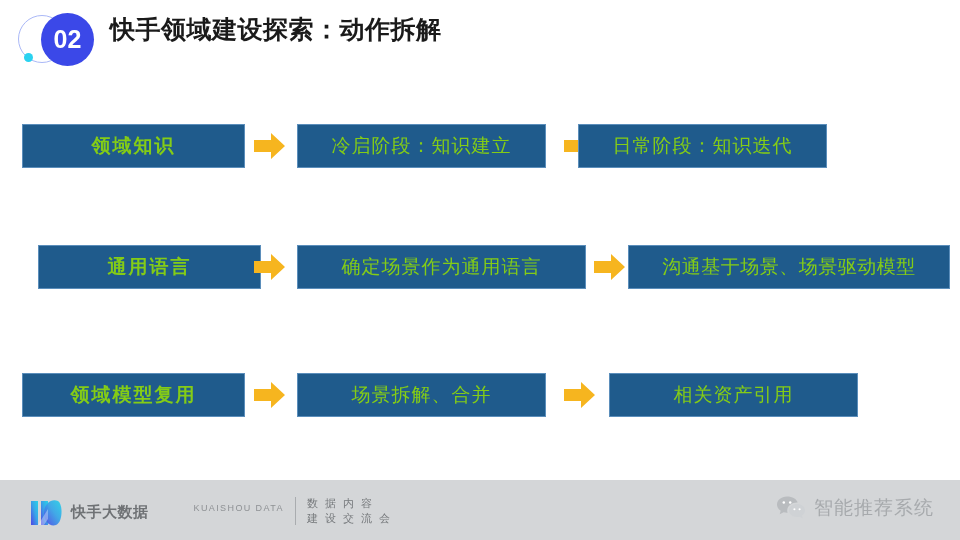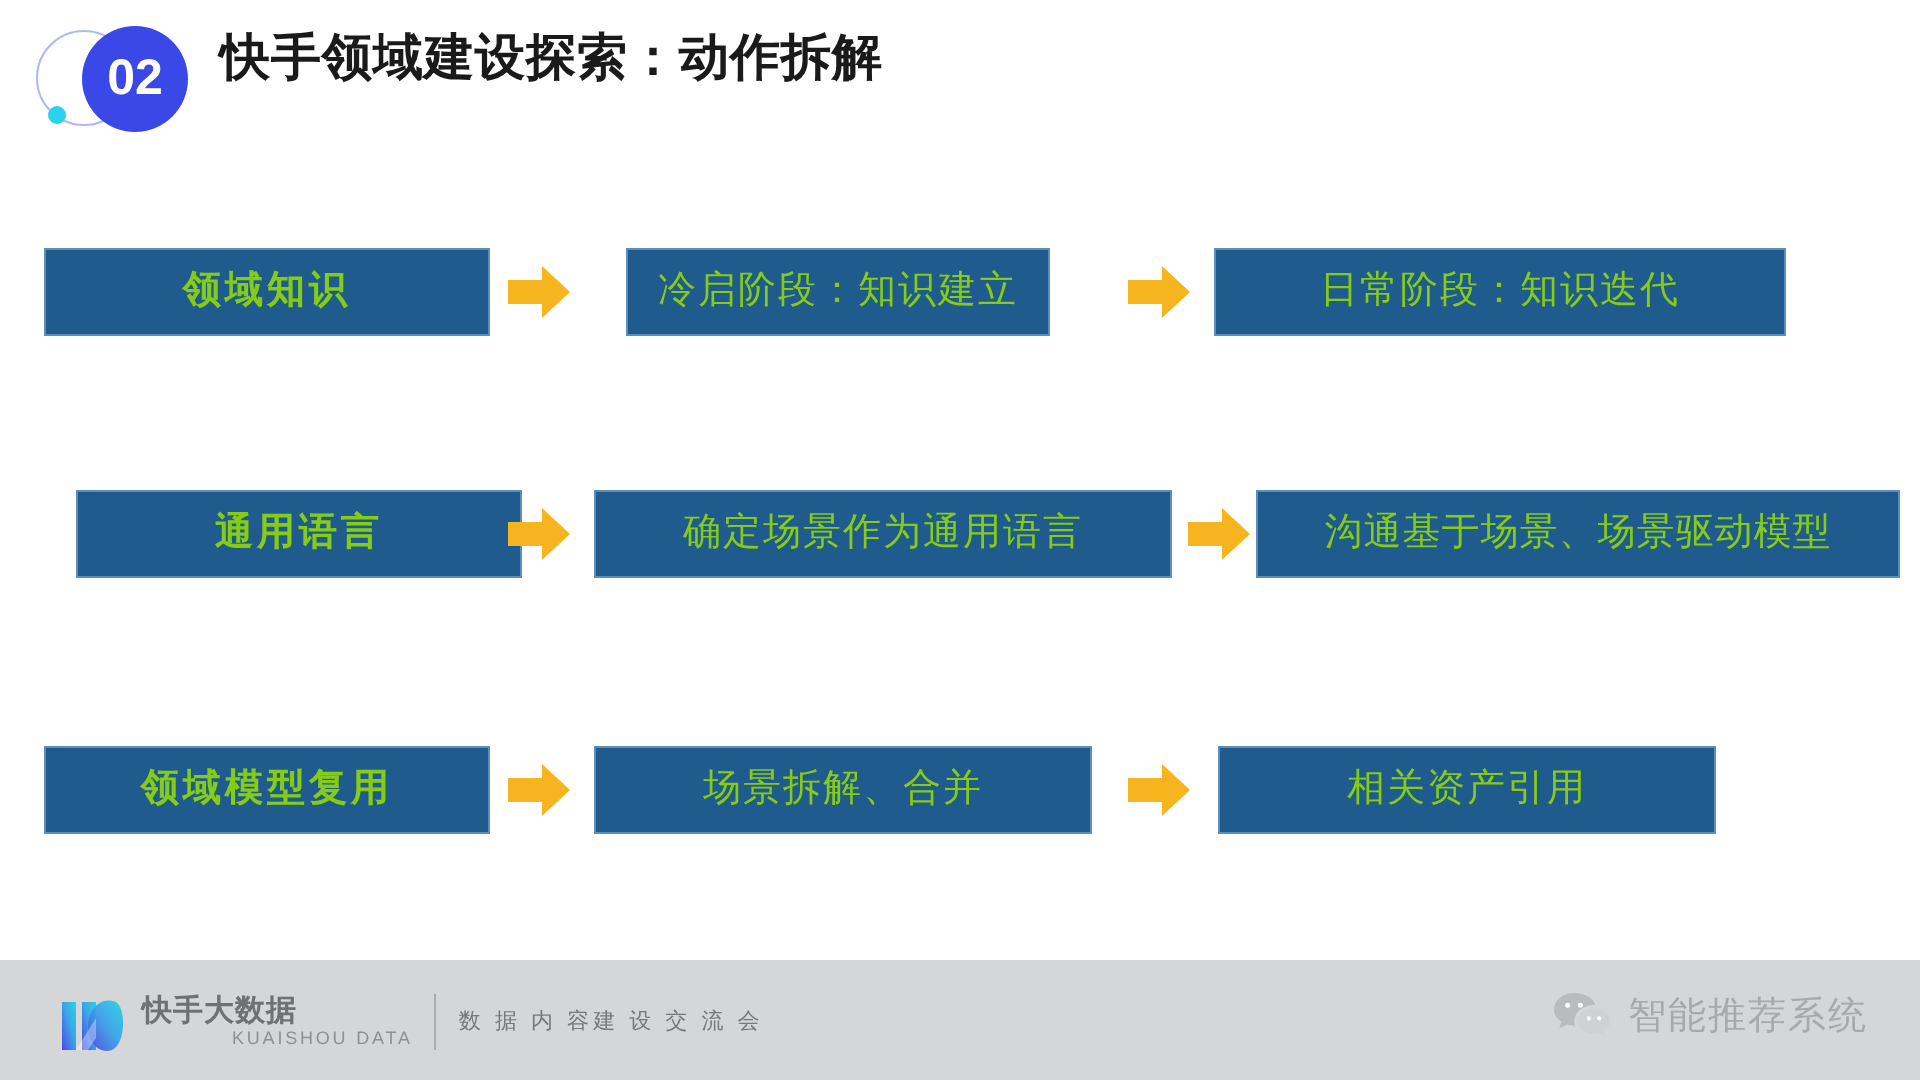--- a/index.html
+++ b/index.html
@@ -126,21 +126,20 @@
     display: flex;
     align-items: center;
   }
   .logo-mark {
     width: 34px; height: 32px;
     margin-right: 7px;
     flex: none;
   }
   .logo-words {
     display: flex;
-    flex-direction: column;
     justify-content: center;
   }
   .logo-cn {
     font-size: 15px;
     font-weight: bold;
     color: #6f7275;
     letter-spacing: 0.5px;
     line-height: 17px;
   }
   .logo-en {
@@ -152,20 +151,21 @@
   }
   .logo-divider {
     width: 1px;
     height: 28px;
     background: #a9acaf;
     margin: 0 11px;
     flex: none;
   }
   .logo-sub {
     display: flex;
+    flex-direction: column;
     justify-content: center;
   }
   .logo-sub-line {
     font-size: 11px;
     color: #76797c;
     letter-spacing: 2px;
     line-height: 15px;
   }
 
   .footer-wechat {
@@ -201,27 +201,27 @@
 
 <div class="flow">
 
   <div class="row row-1">
     <div class="node strong" style="left:22px; width:223px;">领域知识</div>
     <div class="arrow" style="left:254px;">
       <svg width="32" height="28" viewBox="0 0 32 28">
           <path d="M0 8 H17 V1 L31 14 L17 27 V20 H0 Z" fill="#f6b51f"></path>
         </svg>
     </div>
-    <div class="node" style="left:297px; width:212px;margin-left:16px;">冷启阶段：知识建立</div>
+    <div class="node" style="left:297px; width:249px;">冷启阶段：知识建立</div>
     <div class="arrow" style="left:564px;">
       <svg width="32" height="28" viewBox="0 0 32 28">
           <path d="M0 8 H17 V1 L31 14 L17 27 V20 H0 Z" fill="#f6b51f"></path>
         </svg>
     </div>
-    <div class="node" style="left:607px; width:286px;">日常阶段：知识迭代</div>
+    <div class="node" style="left:578px; width:249px;">日常阶段：知识迭代</div>
   </div>
 
   <div class="row row-2">
     <div class="node strong" style="left:38px; width:223px;font-family:Liberation Serif, serif;">通用语言</div>
     <div class="arrow" style="left:254px;">
       <svg width="32" height="28" viewBox="0 0 32 28">
           <path d="M0 8 H17 V1 L31 14 L17 27 V20 H0 Z" fill="#f6b51f"></path>
         </svg>
     </div>
     <div class="node" style="left:297px; width:289px;">确定场景作为通用语言</div>

